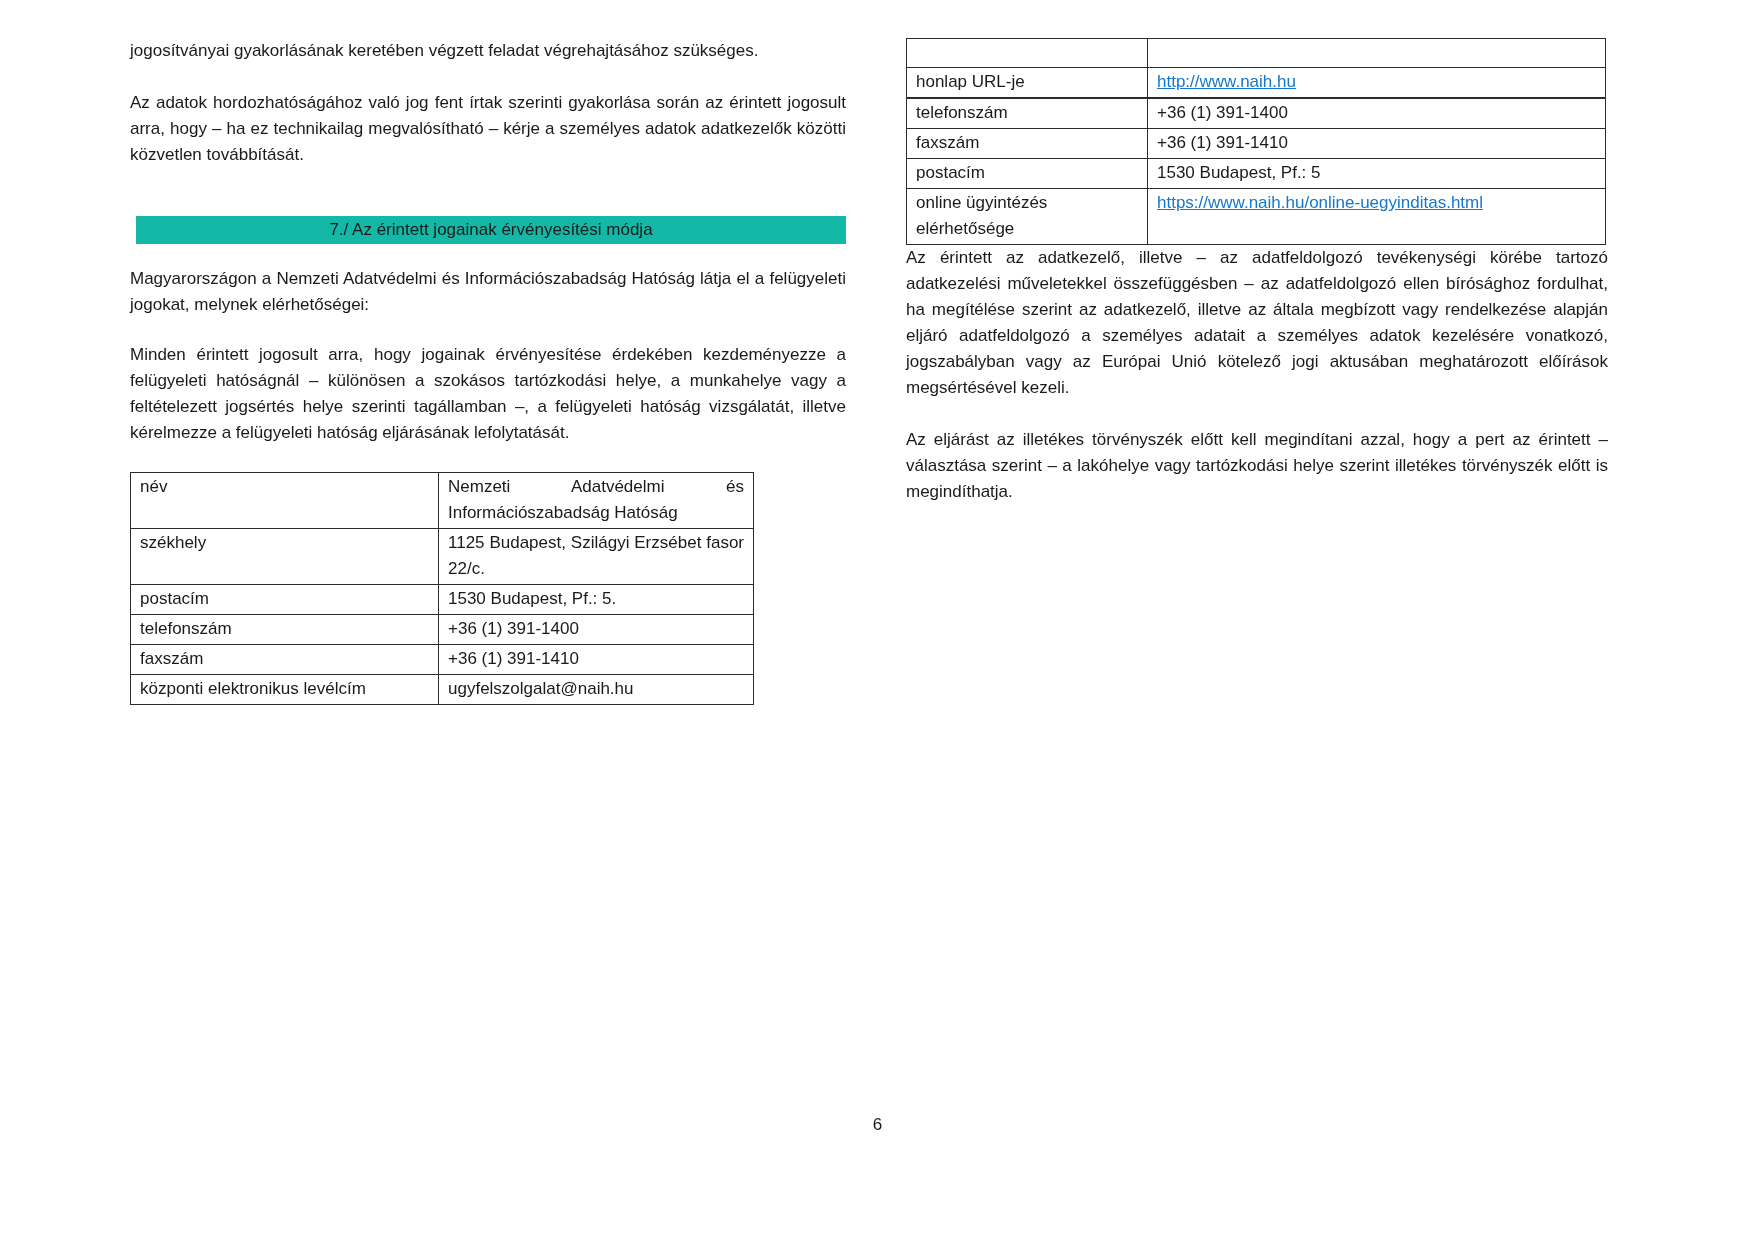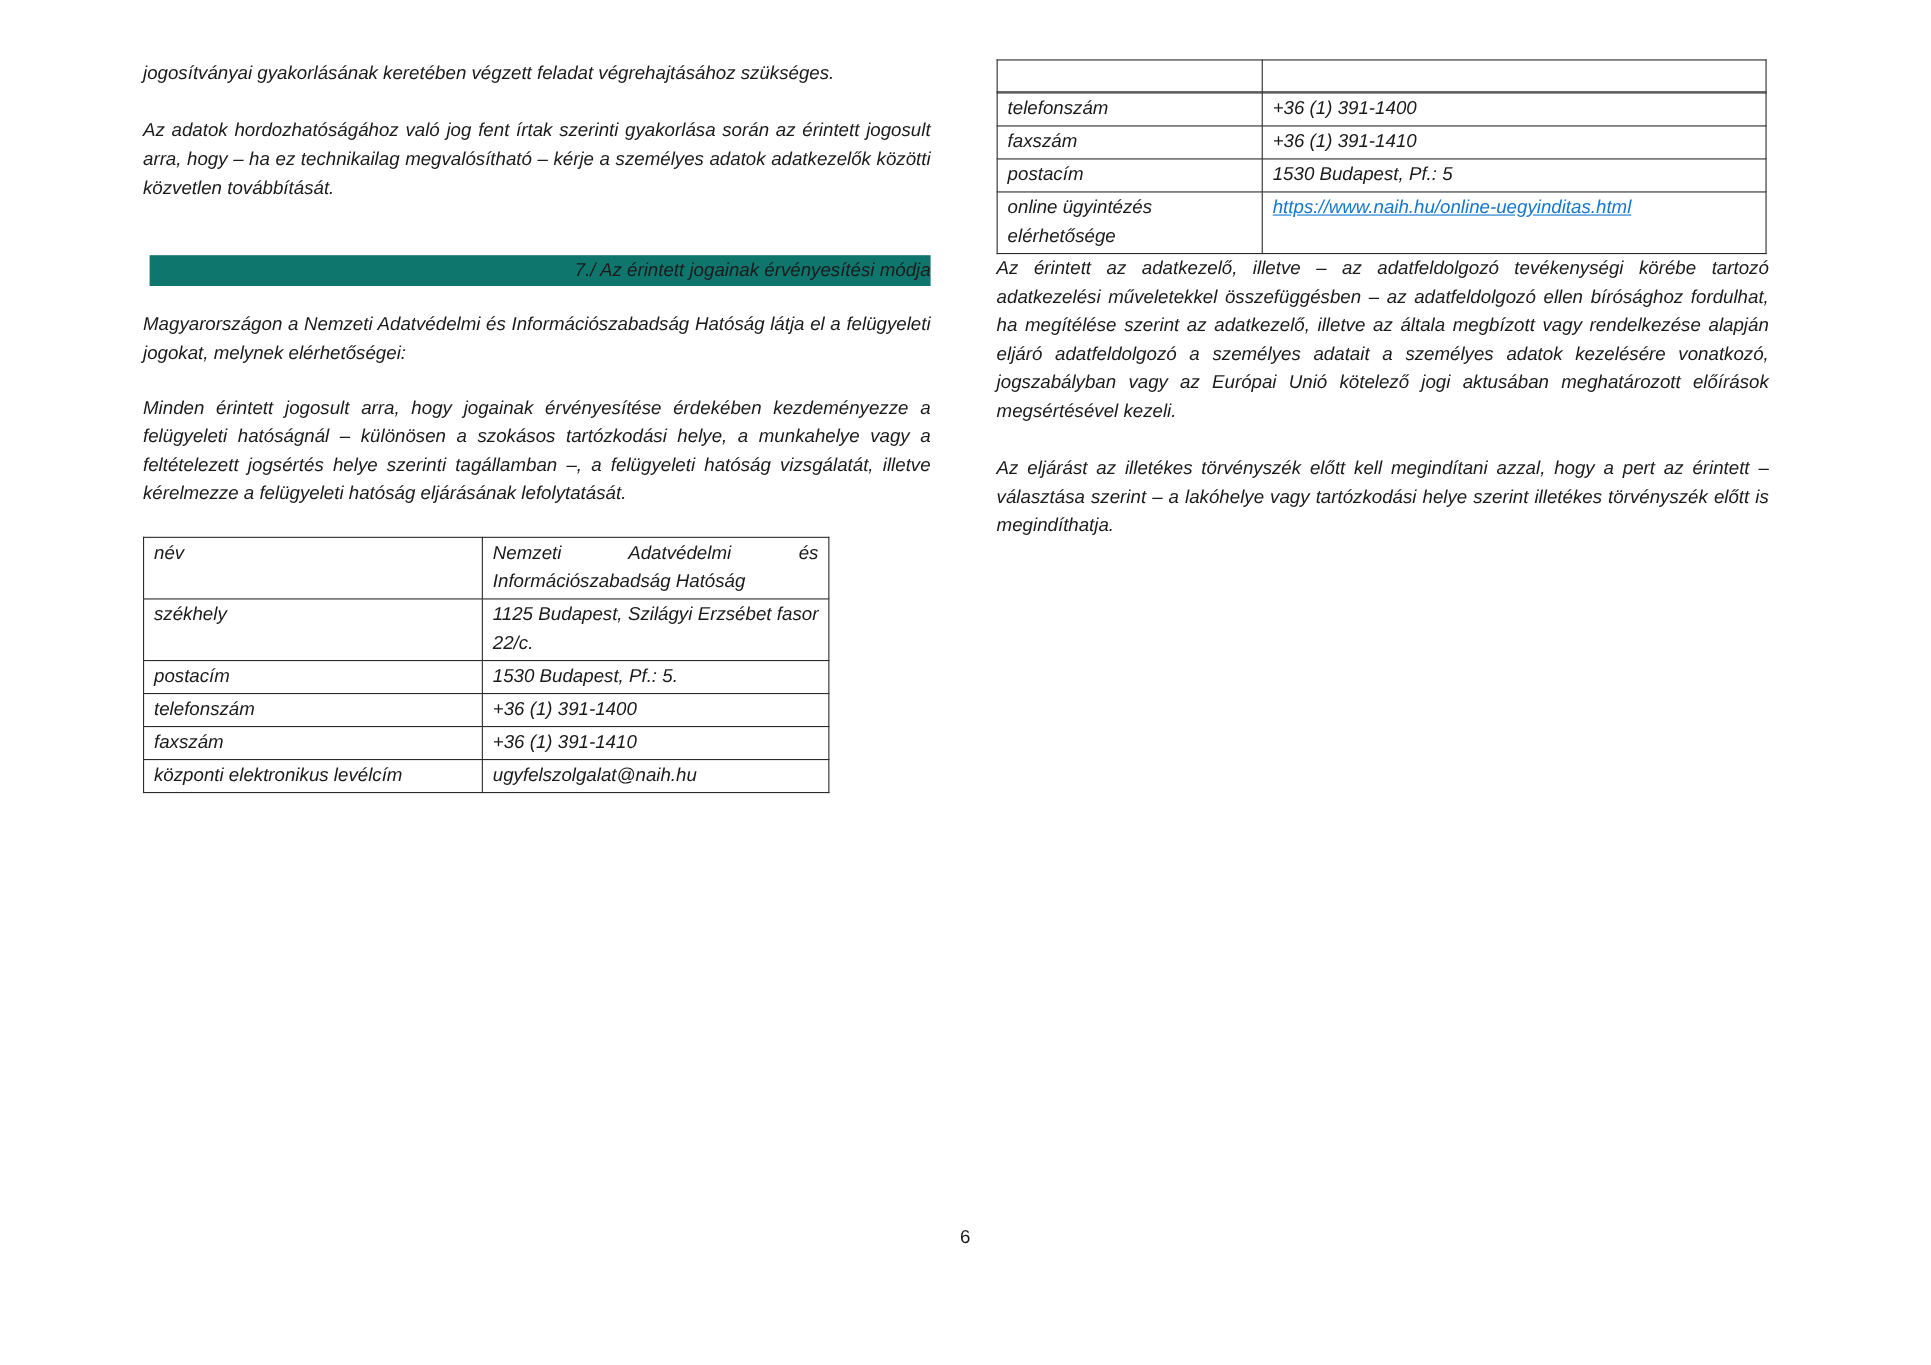--- a/index.html
+++ b/index.html
@@ -6,28 +6,28 @@
   .page{
     position:relative;
     width:1755px;height:1241px;
     background:#ffffff;
     font-family:"Liberation Sans","DejaVu Sans",sans-serif;
     color:#1a1a1a;
     font-size:17px;
     line-height:26px;
     overflow:hidden;
   }
-  .col{position:absolute;top:54px;font-style:italic;}
+  .col{position:absolute;top:38px;}
   .col-left{left:130px;width:716px;}
   .col-right{left:906px;width:702px;}
   p.doc{margin:0 0 26px 0;text-align:justify;}
   p.doc.gap-lg{margin-bottom:48px;}
   .section-heading{
-    background:#0f766e;
-    text-align:right;
+    background:#14b8a6;
+    text-align:center;
     margin:0 0 22px 6px;
     padding:1px 0;
   }
   table.doc-table{
     border-collapse:collapse;
     table-layout:fixed;
     margin:0;
   }
   table.doc-table td{
     border:1px solid #2b2b2b;
@@ -106,20 +106,26 @@
   </div>
 
   <div class="col col-right">
 
     <table class="doc-table tbl-right">
       <tbody>
         <tr>
           <td class="c1 empty-cell"></td>
           <td class="empty-cell"></td>
         </tr>
+        <tr>
+          <td class="c1">honlap URL-je</td>
+          <td>
+            <a class="doc-link">http://www.naih.hu</a>
+          </td>
+        </tr>
       </tbody>
     </table>
 
     <table class="doc-table tbl-right mt-gap">
       <tbody>
         <tr>
           <td class="c1">telefonszám</td>
           <td>+36 (1) 391-1400</td>
         </tr>
         <tr>

